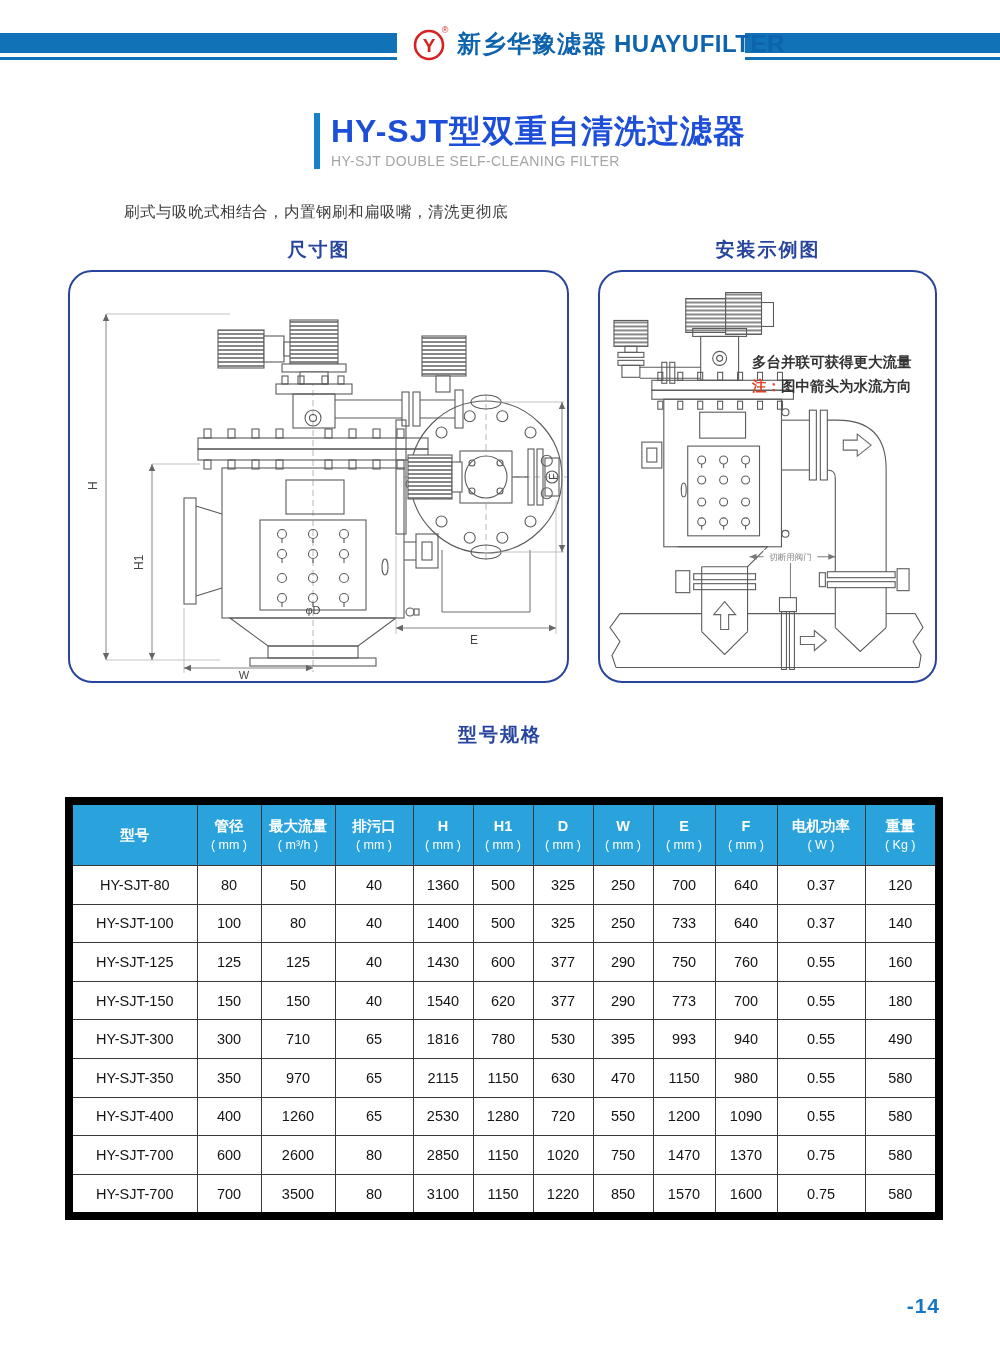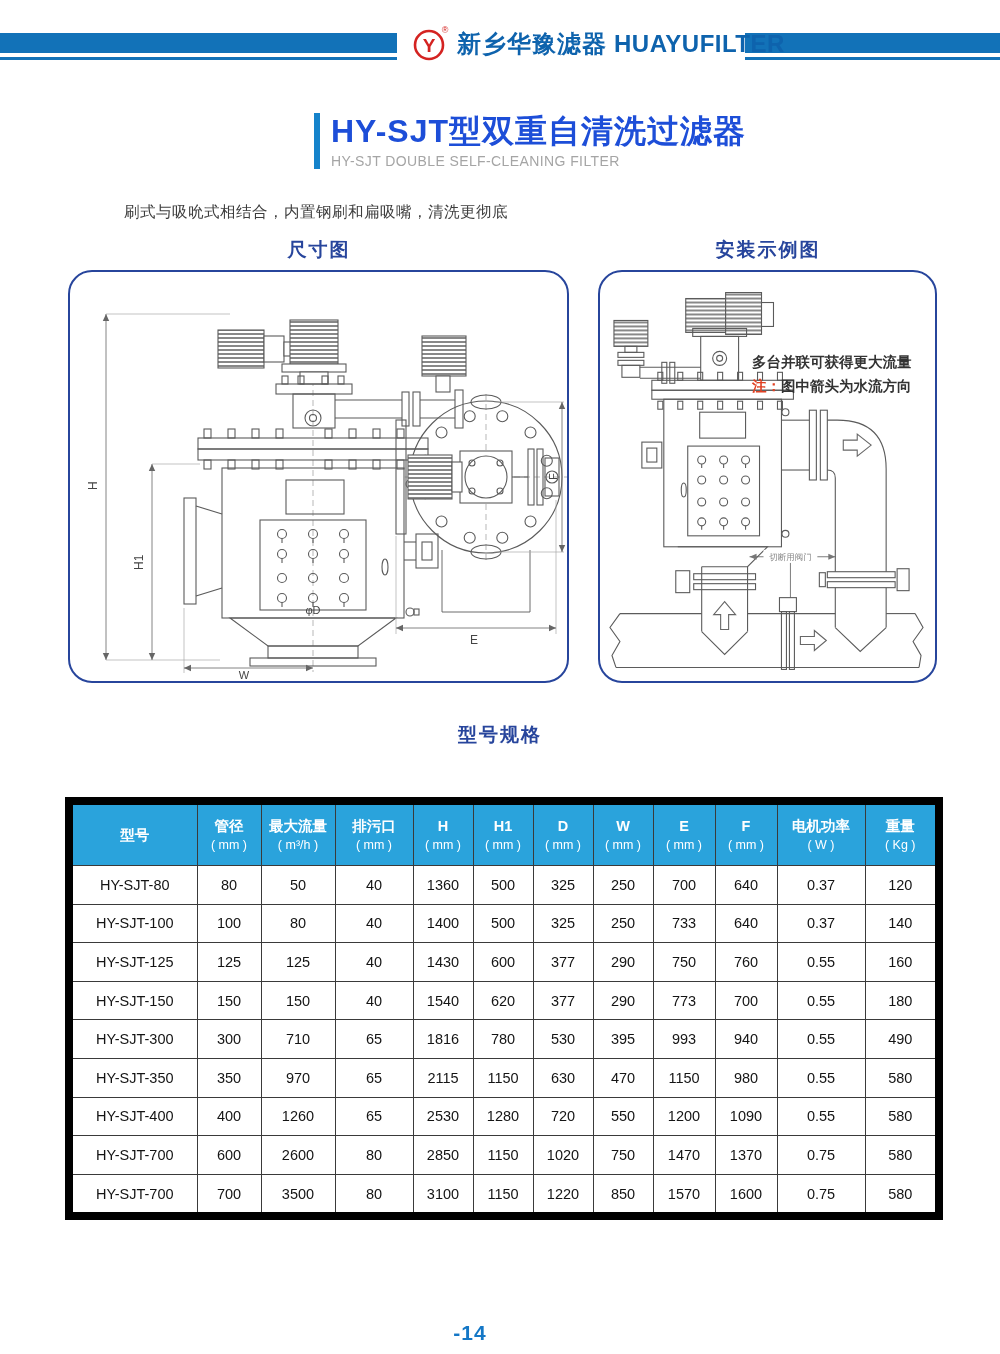--- a/index.html
+++ b/index.html
@@ -38,21 +38,21 @@
 
   .tbl-title{position:absolute;left:65px;width:870px;top:722px;text-align:center;font-size:19px;font-weight:bold;color:#27459c;letter-spacing:2px;}
 
   table.spec{position:absolute;left:65px;top:797px;width:870px;border-collapse:collapse;table-layout:fixed;border:8px solid #000000;}
   .spec th,.spec td{border:1.5px solid #3a3a3a;text-align:center;vertical-align:middle;padding:0;}
   .spec thead th{background:#2aa3dc;color:#fff;height:60px;}
   .spec .th-l1{font-size:14.5px;font-weight:bold;line-height:17px;}
   .spec .th-l2{font-size:12.5px;font-weight:normal;line-height:15px;margin-top:3px;}
   .spec tbody td{height:37.6px;font-size:14.5px;color:#141414;background:#fff;}
 
-  .page-num{position:absolute;left:0;top:1294px;width:940px;text-align:center;font-size:21px;font-weight:bold;color:#1477c6;letter-spacing:1px;margin-top:27px;}
+  .page-num{position:absolute;left:0;top:1294px;width:940px;text-align:right;font-size:21px;font-weight:bold;color:#1477c6;letter-spacing:1px;}
 </style>
 </head>
 <body>
 
 <div class="page">
 
   <div class="rule rule-thick-left"></div>
   <div class="rule rule-thin-left"></div>
   <div class="rule rule-thick-right"></div>
   <div class="rule rule-thin-right"></div>

